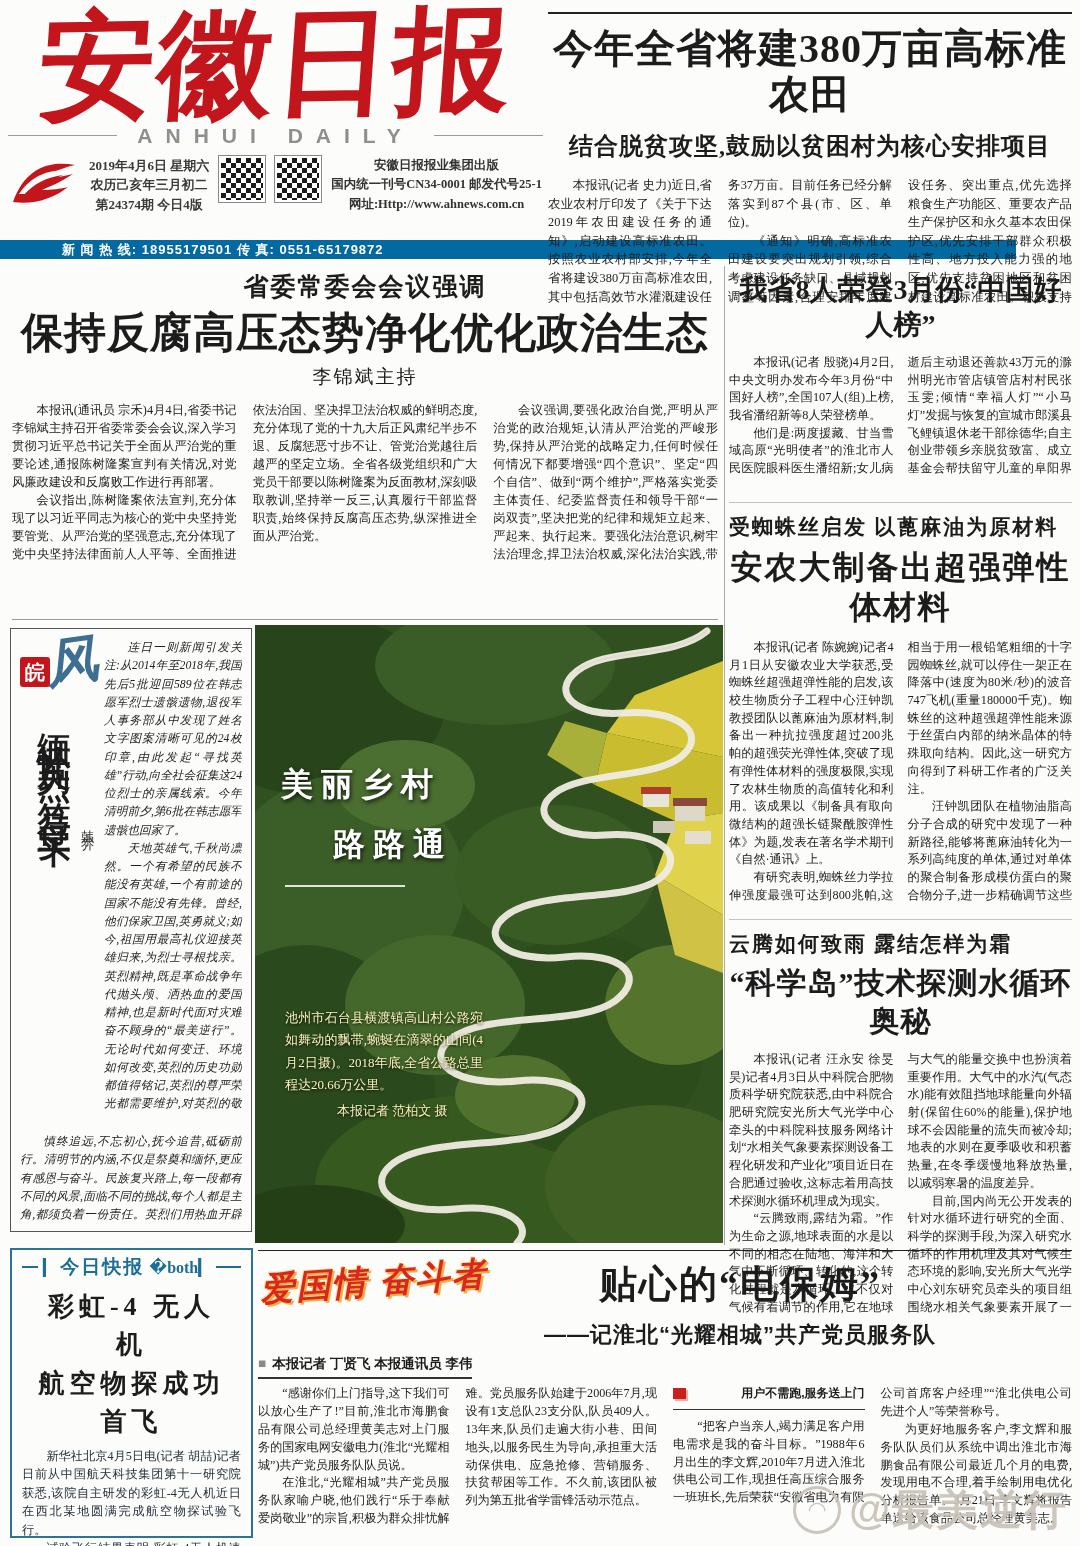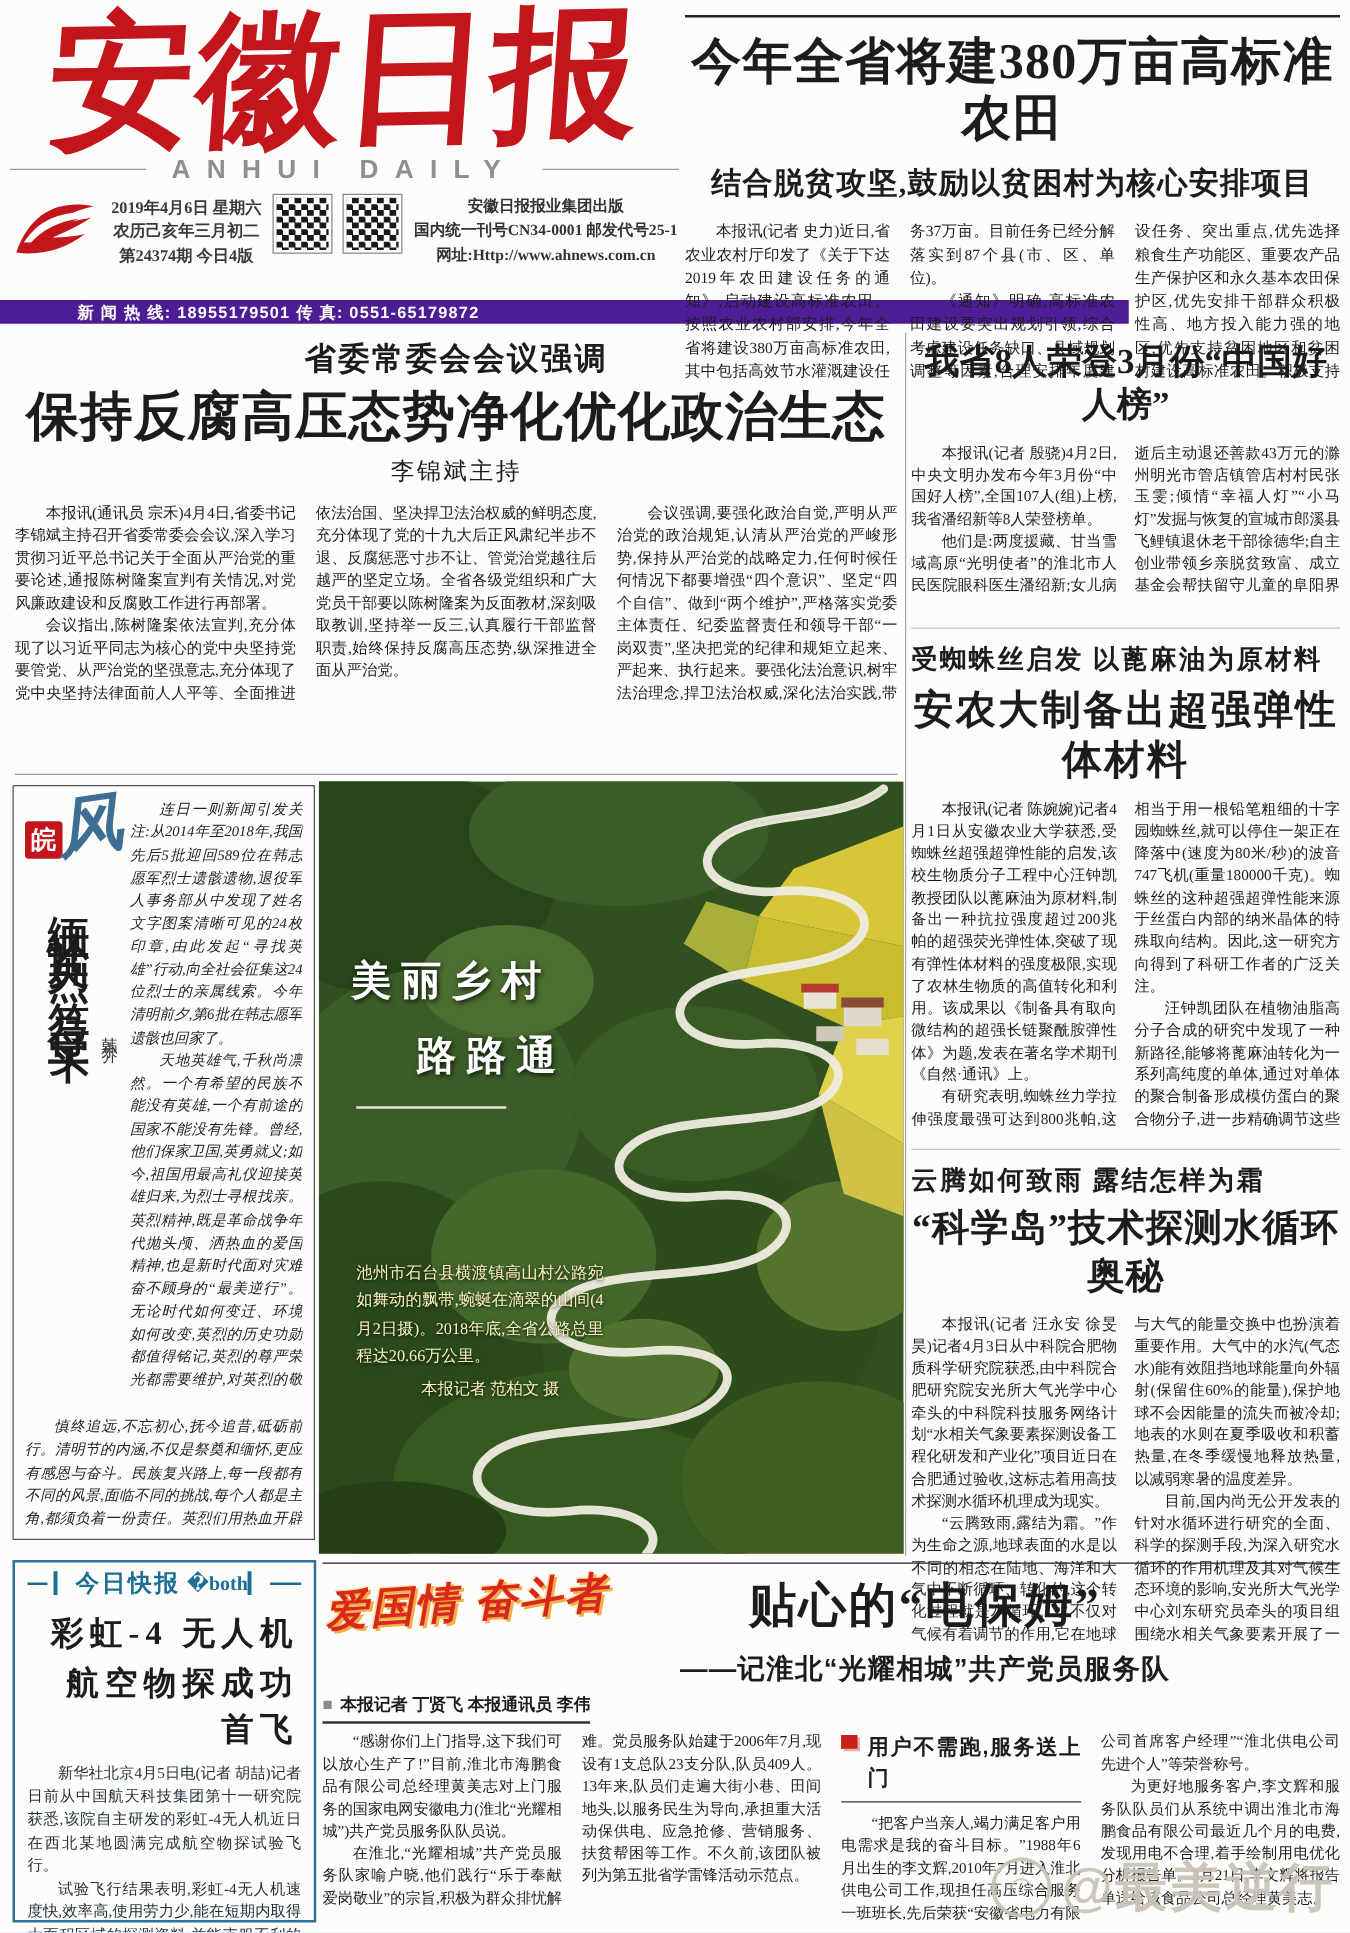--- a/index.html
+++ b/index.html
@@ -15,21 +15,21 @@
   .mh-en-row{display:flex;align-items:center;gap:20px;margin-top:-2px;}
   .mh-en-row .hline{flex:1;height:1px;background:#9a9a9a;}
   .mh-en{letter-spacing:13px;font-size:21px;font-weight:bold;color:#8f8f8f;}
   .mh-info{display:flex;align-items:flex-start;justify-content:center;gap:10px;margin-top:8px;}
   .mh-dates{text-align:center;font-size:13px;line-height:1.5;font-weight:bold;color:#3a3a3a;white-space:nowrap;}
   .qr{width:42px;height:42px;border:2px solid #fff;outline:1px solid #888;
       background:repeating-conic-gradient(#1a1a1a 0% 25%, #fff 0% 50%) 0 0 / 10px 10px;}
   .mh-pub{text-align:center;font-size:12.5px;line-height:1.55;font-weight:bold;color:#333;white-space:nowrap;}
 
   
-  .hotline{position:absolute;left:0;top:240px;width:903px;height:19px;background:#4c1d95;color:#fff;
+  .hotline{position:absolute;left:0;top:240px;width:1016px;height:19px;background:#0369a1;color:#fff;
            font-size:13px;font-weight:bold;line-height:19px;padding-left:62px;box-sizing:border-box;letter-spacing:1px;}
 
   
   .top-right{position:absolute;left:548px;top:12px;width:524px;border-top:2px solid #222;padding-top:12px;}
   .tr-headline{text-align:center;font-size:40px;font-weight:900;letter-spacing:1px;line-height:1.15;}
   .tr-subhead{text-align:center;font-size:24px;font-weight:600;margin-top:12px;letter-spacing:1px;}
   .tr-body{margin-top:14px;column-count:3;column-gap:16px;font-size:12.4px;line-height:1.5;
            text-align:justify;height:148px;overflow:hidden;}
 
   
@@ -83,38 +83,38 @@
   .ph-credit{margin-top:4px;text-indent:4em;}
 
   
   .express{position:absolute;left:10px;top:1248px;width:243px;height:290px;border:2px solid #2c7396;
            box-sizing:border-box;padding:6px 10px;}
   .ex-labelrow{display:flex;align-items:center;gap:5px;color:#1d6e95;margin-top:-2px;}
   .ex-dash{height:2px;background:#1d6e95;width:16px;}
   .ex-dash.long{flex:1;}
   .ex-bar{color:#1d6e95;font-weight:bold;}
   .ex-label{font-size:19px;font-weight:bold;letter-spacing:2px;white-space:nowrap;}
-  .ex-title{text-align:right;font-size:26px;font-weight:900;letter-spacing:5px;line-height:1.45;margin:8px 2px 6px;}
+  .ex-title{text-align:center;font-size:26px;font-weight:900;letter-spacing:5px;line-height:1.45;margin:8px 16px 6px;}
   .ex-body{font-size:12.2px;line-height:1.52;text-align:justify;height:182px;overflow:hidden;color:#23303c;}
 
   
   .service{position:absolute;left:258px;top:1250px;width:814px;height:290px;border-top:1px solid #222;
            padding-top:8px;box-sizing:border-box;}
   .sv-head{position:relative;height:86px;}
   .banner{position:absolute;left:2px;top:0;transform:rotate(-4deg);font-size:34px;font-weight:900;font-style:italic;
           color:#d8281e;letter-spacing:2px;text-shadow:2px 2px 0 #f3ad45,-1px -1px 0 #fbe0a0;white-space:nowrap;}
   .sv-headline{text-align:center;font-size:38px;font-weight:900;margin-left:150px;letter-spacing:2px;}
   .sv-subhead{text-align:center;font-size:22px;font-weight:bold;margin:10px 0 0 150px;letter-spacing:1px;}
   .sv-byline{display:inline-block;font-size:13.5px;font-weight:bold;margin:10px 0 6px;border-bottom:2px solid #333;
              padding-bottom:4px;}
   .sv-byline .sq{color:#8a8a8a;margin-right:6px;}
   .sv-body{column-count:4;column-gap:16px;font-size:12.1px;line-height:1.48;text-align:justify;height:156px;overflow:hidden;}
   .sv-sub{display:flex;align-items:flex-start;gap:8px;font-family:"Liberation Sans","DejaVu Sans",sans-serif;
-          font-weight:bold;font-size:17px;margin:4px 0 8px;border-bottom:1px solid #333;padding-bottom:6px;
-          break-inside:avoid;justify-content:center;}
+          font-weight:bold;font-size:12px;margin:4px 0 8px;border-bottom:1px solid #333;padding-bottom:6px;
+          break-inside:avoid;justify-content:space-between;}
   .pin{width:11px;height:11px;background:#c8201d;display:inline-block;flex:none;margin-top:3px;
        box-shadow:2px 2px 0 rgba(200,32,29,.35);border-left:2px solid #c8201d;}
   .watermark{position:absolute;right:4px;bottom:2px;display:flex;align-items:center;gap:8px;color:#c9c2b8;opacity:.92;}
   .wm-circle{width:42px;height:42px;border:3px solid #c9c2b8;border-radius:50%;display:flex;align-items:center;
              justify-content:center;font-size:22px;color:#c9c2b8;}
   .wm-text{font-size:42px;font-weight:bold;letter-spacing:2px;font-family:"Liberation Sans","DejaVu Sans",sans-serif;}
 </style>
 </head>
 <body>
 

